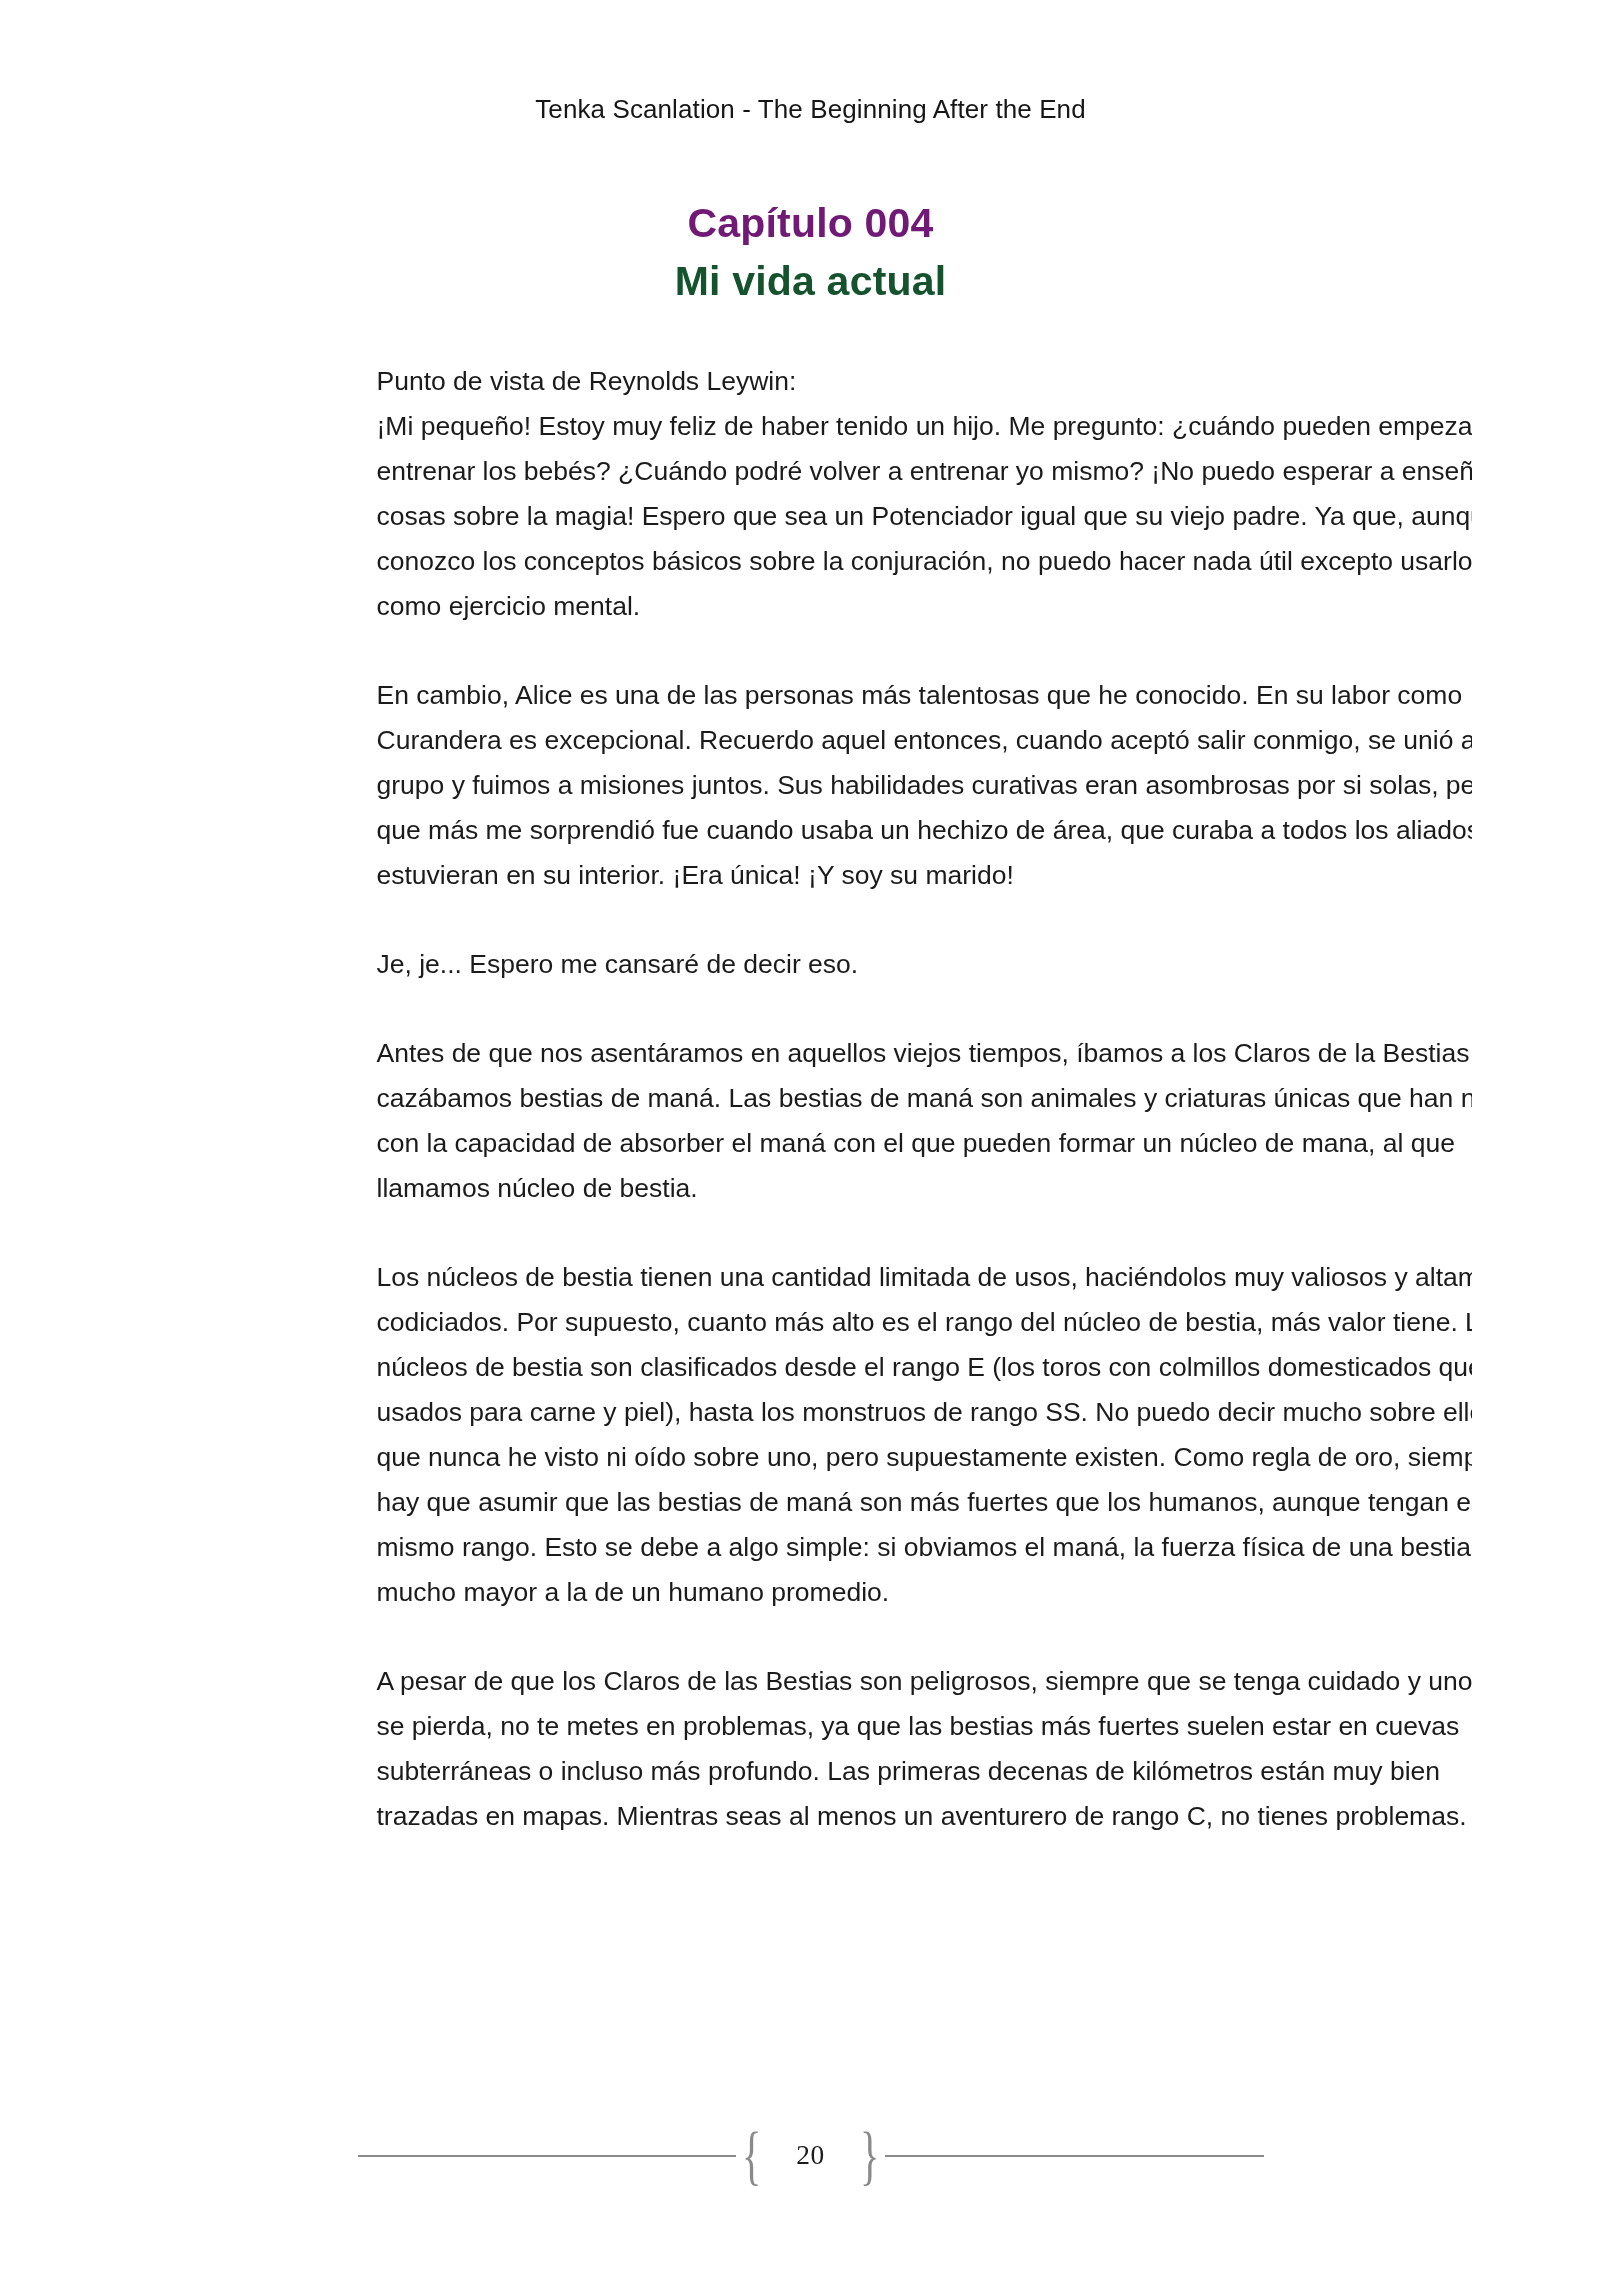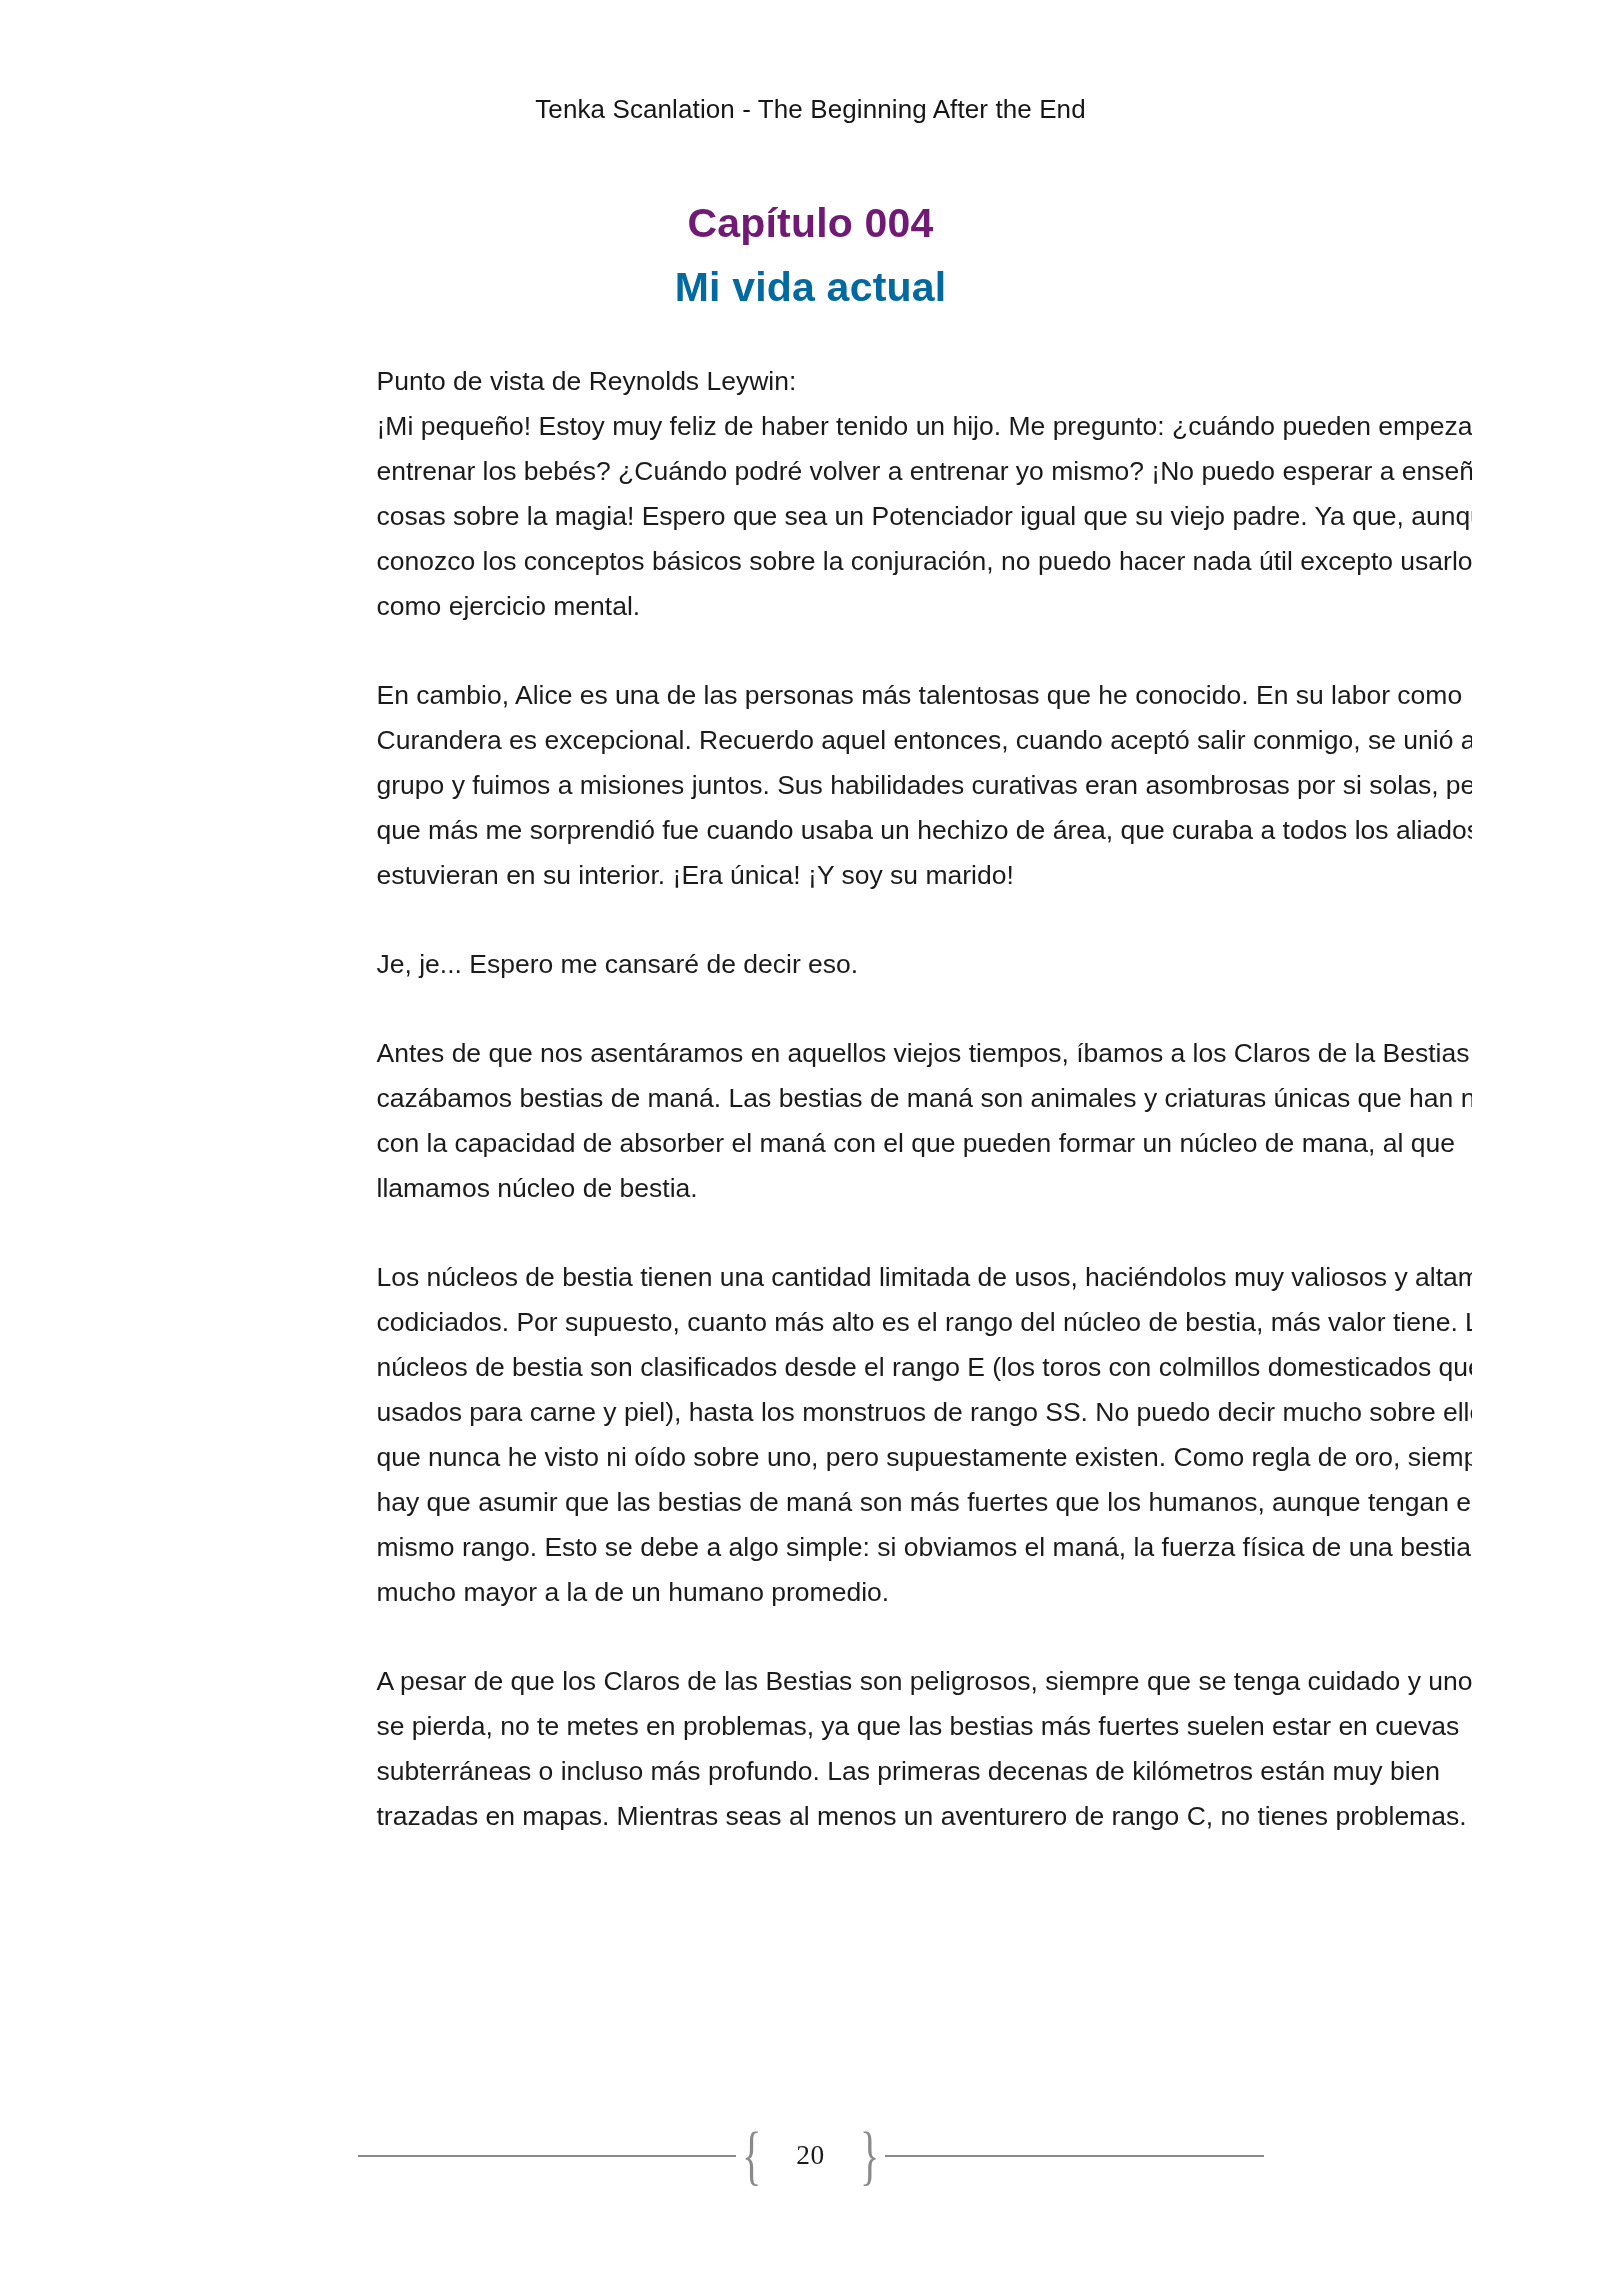--- a/index.html
+++ b/index.html
@@ -47,24 +47,24 @@
     font-size: 41px;
     font-weight: 700;
     color: #701a75;
     line-height: 1.32;
     letter-spacing: 0.2px;
   }
 
   .chapter-name {
     font-size: 41px;
     font-weight: 700;
-    color: #0369a1;
+    color: #14532d;
     line-height: 1.32;
     letter-spacing: 0.2px;
-    margin-top: 10px;
+    margin-top: 4px;
   }
 
   
   .body-area {
     position: absolute;
     top: 359px;
     left: 227px;
     width: 1168px;
   }
 

